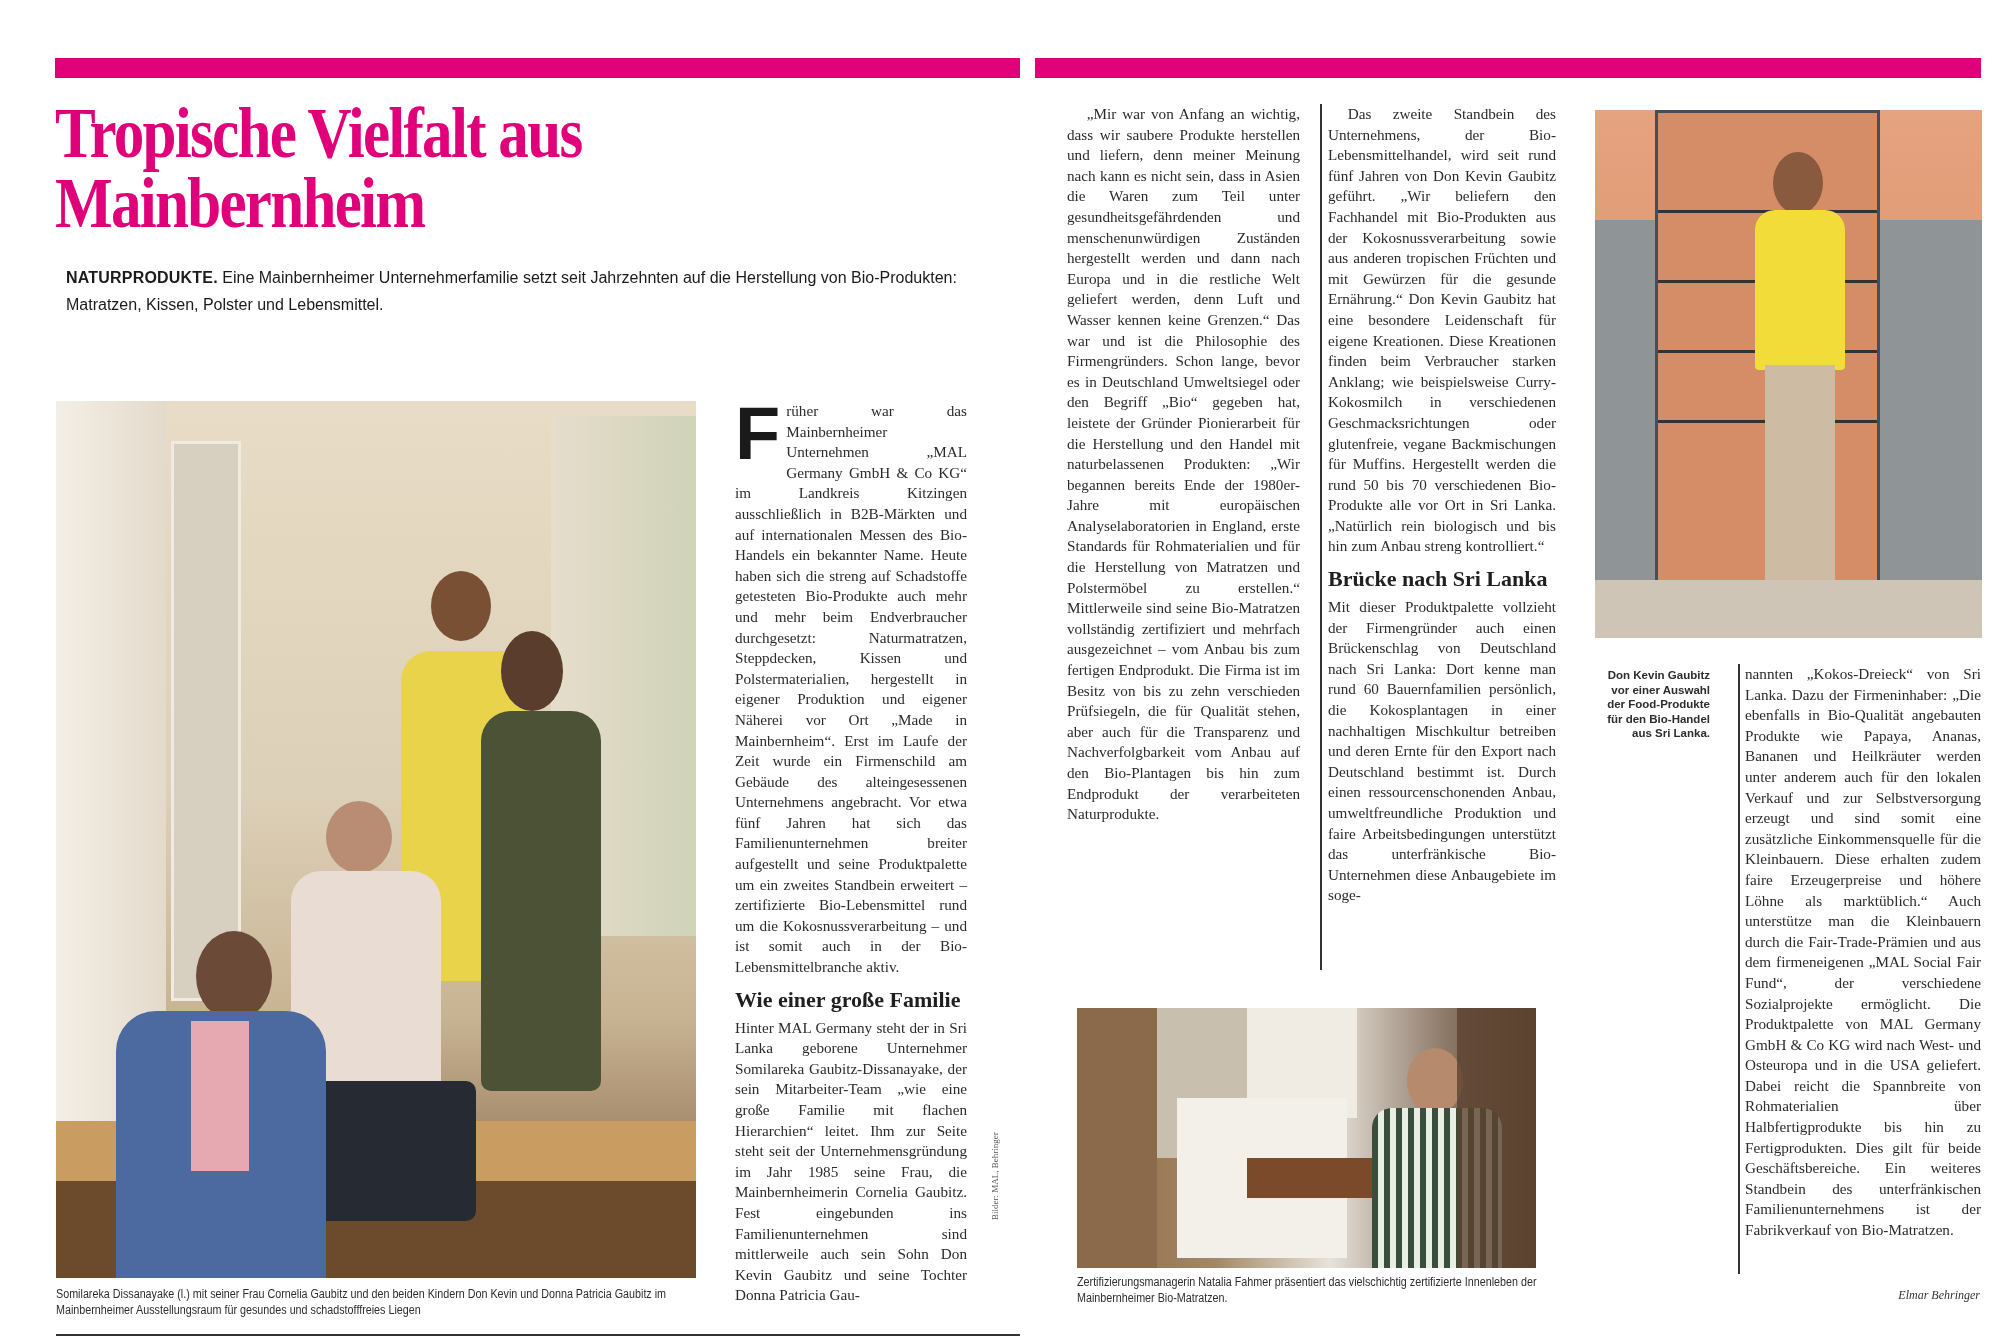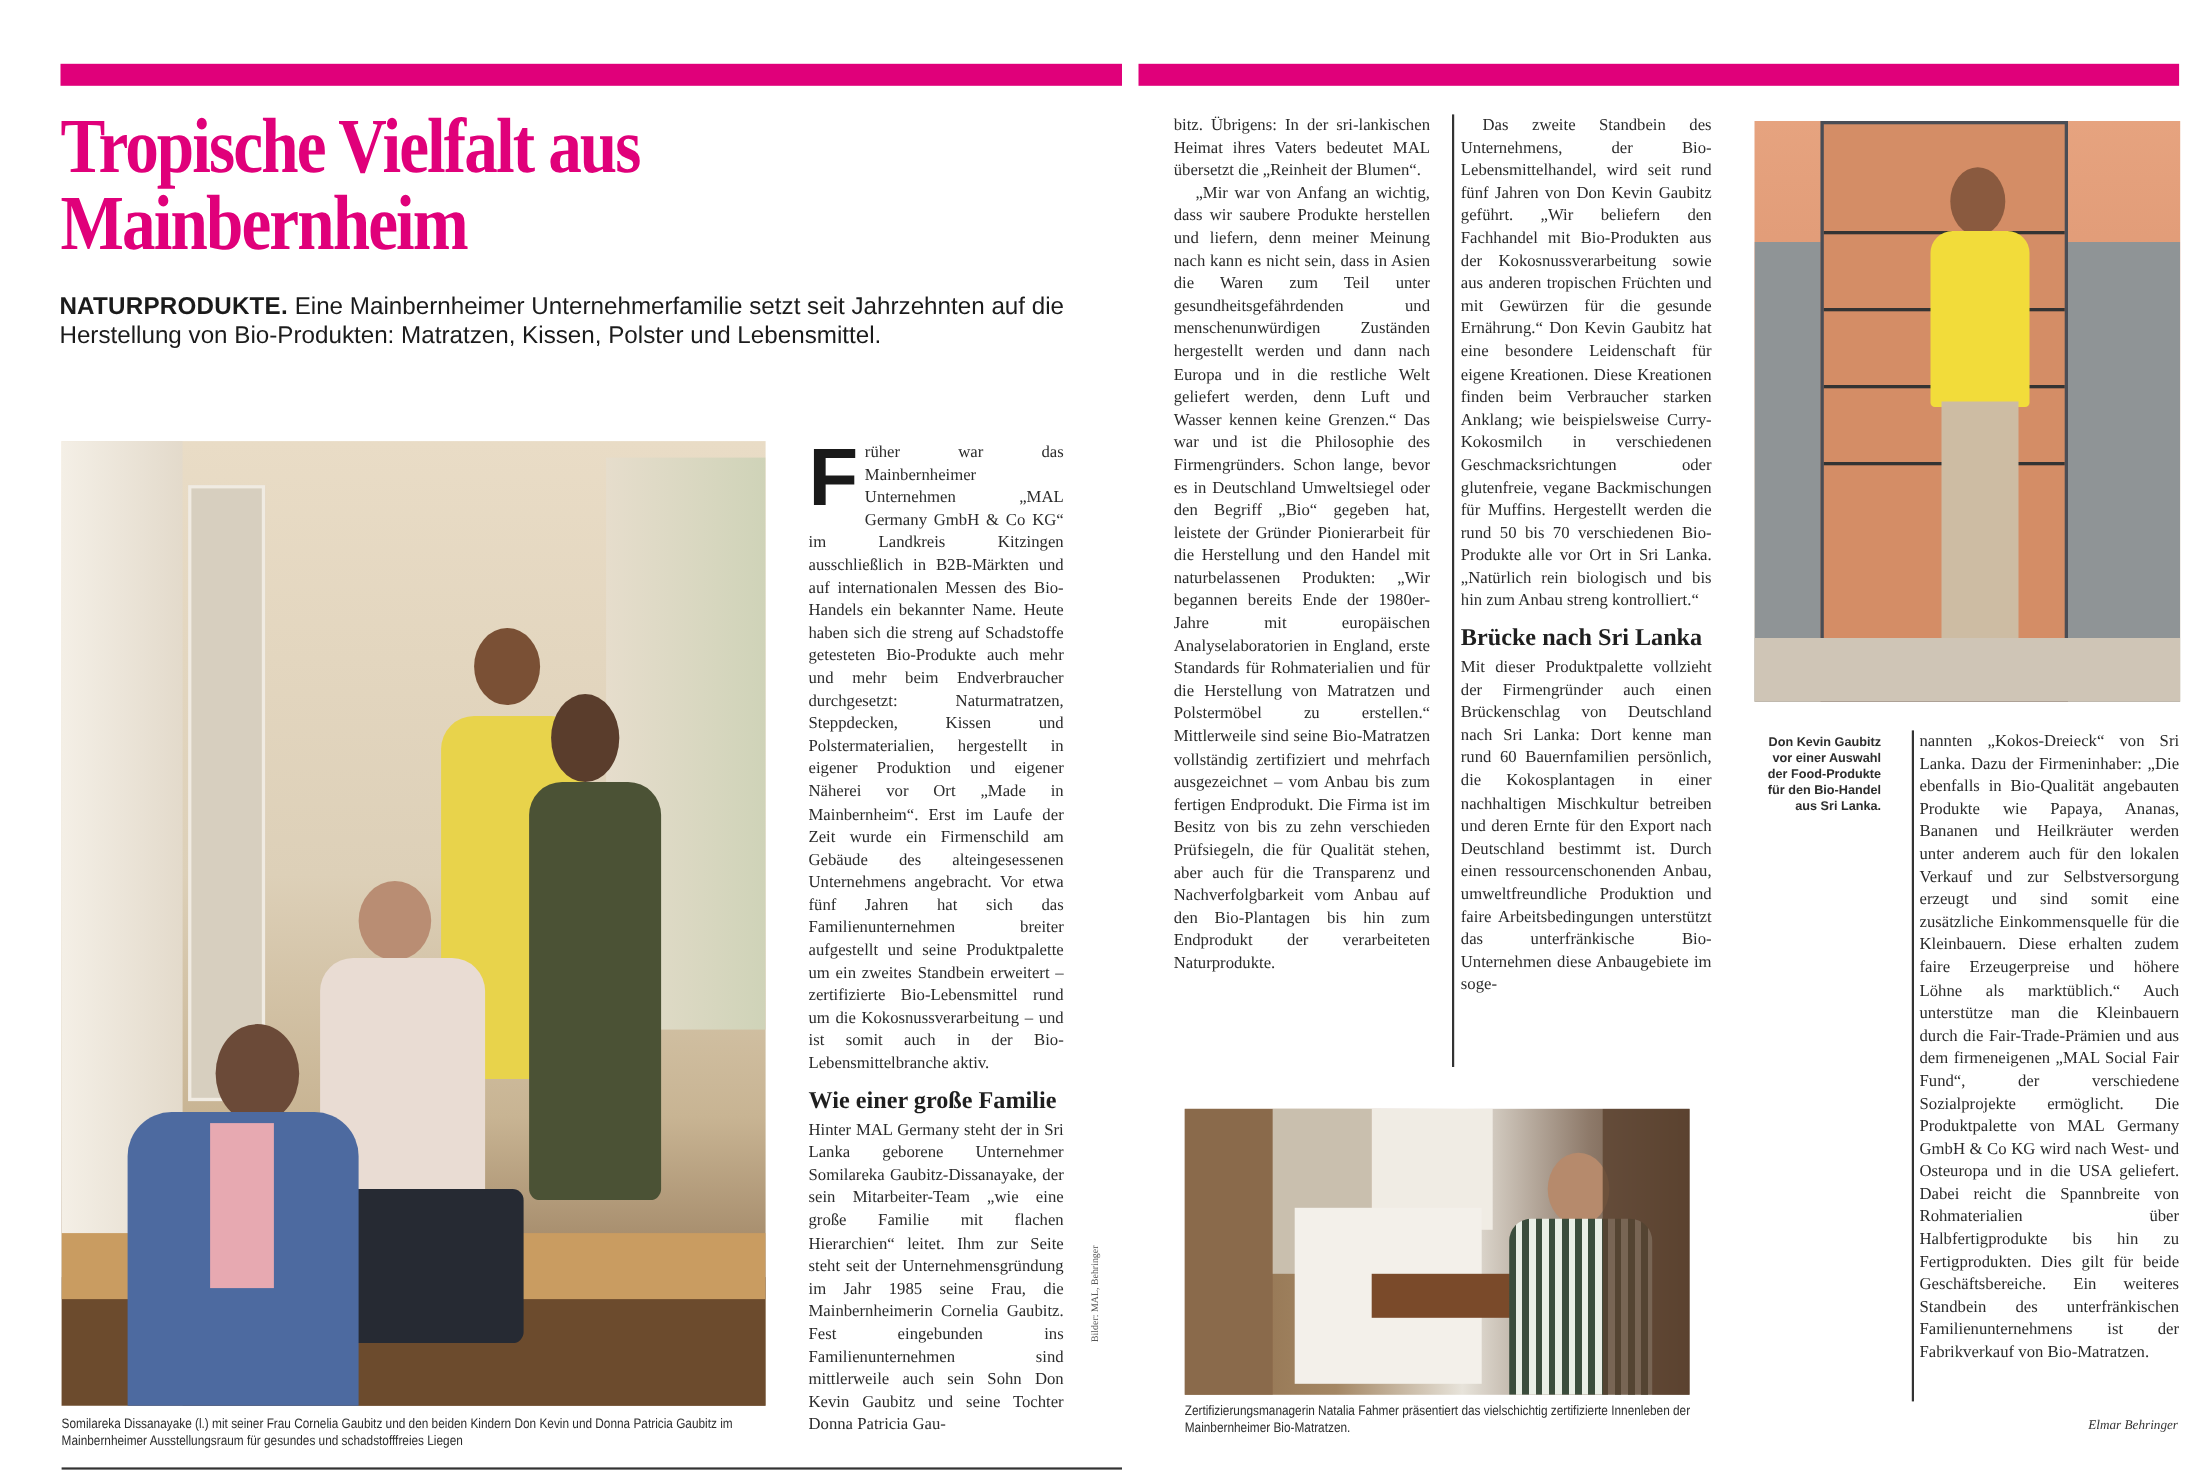--- a/index.html
+++ b/index.html
@@ -10,22 +10,22 @@
   #bar-left { left: 55px; width: 965px; }
   #bar-right { left: 1035px; width: 946px; }
 
   .headline {
     position: absolute; left: 55px; top: 98px; width: 900px;
     font-family: "Liberation Serif", serif; font-weight: bold; color: #e0007a;
     font-size: 71px; line-height: 70px; letter-spacing: -2px;
     transform: scaleX(0.86); transform-origin: left top;
   }
   .deck {
-    position: absolute; left: 54px; top: 264px; width: 920px;
-    font-family: "Liberation Sans", sans-serif; font-size: 22px; line-height: 27px; color: #1b1b1b;
+    position: absolute; left: 66px; top: 264px; width: 920px;
+    font-family: "Liberation Sans", sans-serif; font-size: 16px; line-height: 27px; color: #1b1b1b;
   }
   .deck .kicker { font-weight: bold; letter-spacing: 0.2px; }
 
   .photo { position: absolute; overflow: hidden; }
   #photo-family { left: 56px; top: 401px; width: 640px; height: 877px;
     background: linear-gradient(180deg, #e9dcc6 0%, #ddd0b8 45%, #c8b493 70%, #7b5a3b 100%); }
   #photo-kevin { left: 1595px; top: 110px; width: 387px; height: 528px;
     background: linear-gradient(180deg, #e6a37f 0%, #e09a76 30%, #d9c8b2 70%, #c7b8a3 100%); }
   #photo-natalia { left: 1077px; top: 1008px; width: 459px; height: 260px;
     background: linear-gradient(90deg, #8a6a48 0%, #a48764 30%, #e7e3da 55%, #8e7a6a 80%, #5b4330 100%); }
@@ -118,21 +118,20 @@
   <p>rüher war das Mainbernheimer Unternehmen „MAL Germany GmbH &amp; Co KG“ im Landkreis Kitzingen ausschließlich in B2B-Märkten und auf internationalen Messen des Bio-Handels ein bekannter Name. Heute haben sich die streng auf Schadstoffe getesteten Bio-Produkte auch mehr und mehr beim Endverbraucher durchgesetzt: Naturmatratzen, Steppdecken, Kissen und Polstermaterialien, hergestellt in eigener Produktion und eigener Näherei vor Ort „Made in Mainbernheim“. Erst im Laufe der Zeit wurde ein Firmenschild am Gebäude des alteingesessenen Unternehmens angebracht. Vor etwa fünf Jahren hat sich das Familienunternehmen breiter aufgestellt und seine Produktpalette um ein zweites Standbein erweitert – zertifizierte Bio-Lebensmittel rund um die Kokosnussverarbeitung – und ist somit auch in der Bio-Lebensmittelbranche aktiv.</p>
   <h3>Wie einer große Familie</h3>
   <p>Hinter MAL Germany steht der in Sri Lanka geborene Unternehmer Somilareka Gaubitz-Dissanayake, der sein Mitarbeiter-Team „wie eine große Familie mit flachen Hierarchien“ leitet. Ihm zur Seite steht seit der Unternehmensgründung im Jahr 1985 seine Frau, die Mainbernheimerin Cornelia Gaubitz. Fest eingebunden ins Familienunternehmen sind mittlerweile auch sein Sohn Don Kevin Gaubitz und seine Tochter Donna Patricia Gau-</p>
 </div>
 
 <div class="photo-credit">Bilder: MAL, Behringer</div>
 
 <div class="bottom-rule" id="bottom-left"></div>
 
 <div class="col" id="col-2">
-  <p>bitz. Übrigens: In der sri-lankischen Heimat ihres Vaters bedeutet MAL übersetzt die „Reinheit der Blumen“.</p>
   <p class="indent">„Mir war von Anfang an wichtig, dass wir saubere Produkte herstellen und liefern, denn meiner Meinung nach kann es nicht sein, dass in Asien die Waren zum Teil unter gesundheitsgefährdenden und menschenunwürdigen Zuständen hergestellt werden und dann nach Europa und in die restliche Welt geliefert werden, denn Luft und Wasser kennen keine Grenzen.“ Das war und ist die Philosophie des Firmengründers. Schon lange, bevor es in Deutschland Umweltsiegel oder den Begriff „Bio“ gegeben hat, leistete der Gründer Pionierarbeit für die Herstellung und den Handel mit naturbelassenen Produkten: „Wir begannen bereits Ende der 1980er-Jahre mit europäischen Analyselaboratorien in England, erste Standards für Rohmaterialien und für die Herstellung von Matratzen und Polstermöbel zu erstellen.“ Mittlerweile sind seine Bio-Matratzen vollständig zertifiziert und mehrfach ausgezeichnet – vom Anbau bis zum fertigen Endprodukt. Die Firma ist im Besitz von bis zu zehn verschieden Prüfsiegeln, die für Qualität stehen, aber auch für die Transparenz und Nachverfolgbarkeit vom Anbau auf den Bio-Plantagen bis hin zum Endprodukt der verarbeiteten Naturprodukte.</p>
 </div>
 
 <div class="col-rule" id="rule-a"></div>
 
 <div class="col" id="col-3">
   <p class="indent">Das zweite Standbein des Unternehmens, der Bio-Lebensmittelhandel, wird seit rund fünf Jahren von Don Kevin Gaubitz geführt. „Wir beliefern den Fachhandel mit Bio-Produkten aus der Kokosnussverarbeitung sowie aus anderen tropischen Früchten und mit Gewürzen für die gesunde Ernährung.“ Don Kevin Gaubitz hat eine besondere Leidenschaft für eigene Kreationen. Diese Kreationen finden beim Verbraucher starken Anklang; wie beispielsweise Curry-Kokosmilch in verschiedenen Geschmacksrichtungen oder glutenfreie, vegane Backmischungen für Muffins. Hergestellt werden die rund 50 bis 70 verschiedenen Bio-Produkte alle vor Ort in Sri Lanka. „Natürlich rein biologisch und bis hin zum Anbau streng kontrolliert.“</p>
   <h3>Brücke nach Sri Lanka</h3>
   <p>Mit dieser Produktpalette vollzieht der Firmengründer auch einen Brückenschlag von Deutschland nach Sri Lanka: Dort kenne man rund 60 Bauernfamilien persönlich, die Kokosplantagen in einer nachhaltigen Mischkultur betreiben und deren Ernte für den Export nach Deutschland bestimmt ist. Durch einen ressourcenschonenden Anbau, umweltfreundliche Produktion und faire Arbeitsbedingungen unterstützt das unterfränkische Bio-Unternehmen diese Anbaugebiete im soge-</p>
 </div>

